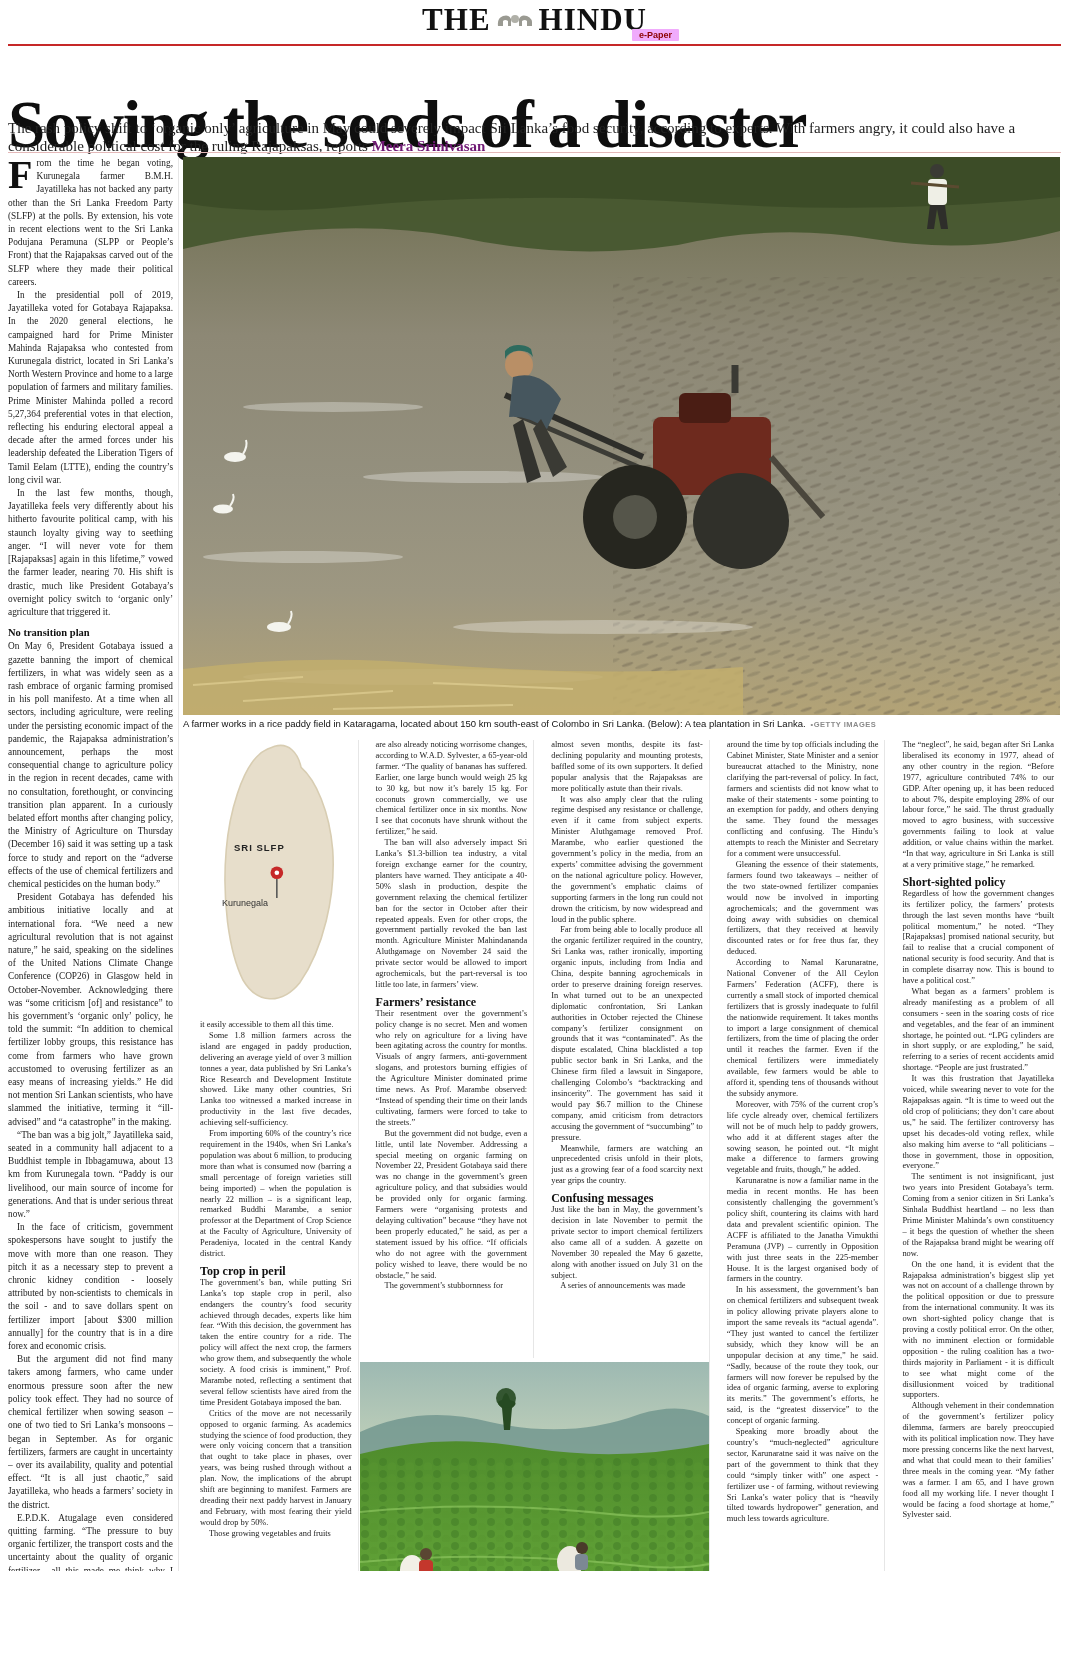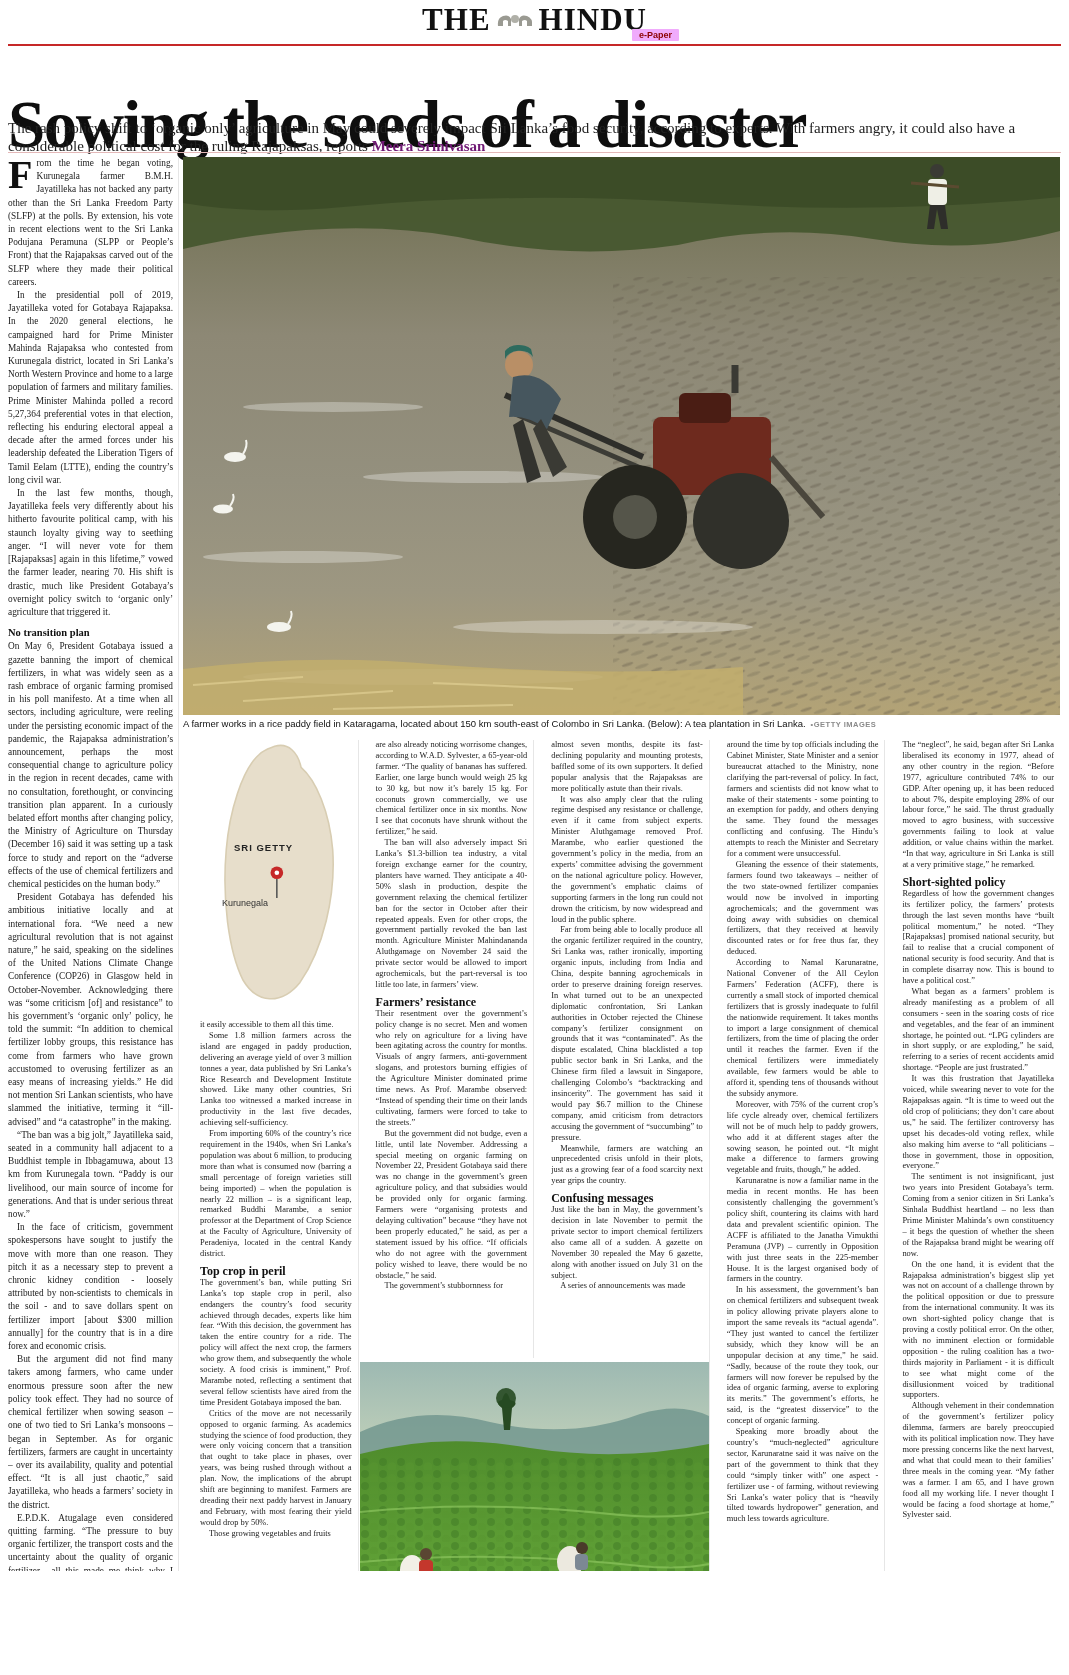--- a/index.html
+++ b/index.html
@@ -162,21 +162,21 @@
     <div class="bcol">
       <div class="mapbox">
         <svg width="160" height="274" viewBox="0 0 120 260">
           <path d="M55,6 C68,2 77,12 80,26 C94,38 107,68 110,104 C113,148 101,198 79,230 C61,252 38,250 25,228 C11,200 5,150 9,104 C12,68 24,28 40,14 C45,9 50,8 55,6 Z" fill="#e7decb" stroke="#d8cdb2" stroke-width="1.5"></path>
           <g>
             <line x1="57" y1="132" x2="57" y2="150" stroke="#555" stroke-width="1.5"></line>
             <circle cx="57" cy="126" r="6" fill="#c62828"></circle>
             <circle cx="57" cy="126" r="2.2" fill="#ffffff"></circle>
           </g>
         </svg>
-        <span class="map-country">SRI GETTY</span>
+        <span class="map-country">SRI SLFP</span>
         <span class="map-city">Kurunegala</span>
       </div>
       <p class="body cont">it easily accessible to them all this time.</p>
       <p class="body">Some 1.8 million farmers across the island are engaged in paddy production, delivering an average yield of over 3 million tonnes a year, data published by Sri Lanka’s Rice Research and Development Institute showed. Like many other countries, Sri Lanka too witnessed a marked increase in productivity in the last five decades, achieving self-sufficiency.</p>
       <p class="body">From importing 60% of the country’s rice requirement in the 1940s, when Sri Lanka’s population was about 6 million, to producing more than what is consumed now (barring a small percentage of foreign varieties still being imported) – when the population is nearly 22 million – is a significant leap, remarked Buddhi Marambe, a senior professor at the Department of Crop Science at the Faculty of Agriculture, University of Peradeniya, located in the central Kandy district.</p>
       <h3 class="xhead">Top crop in peril</h3>
       <p class="body first">The government’s ban, while putting Sri Lanka’s top staple crop in peril, also endangers the country’s food security achieved through decades, experts like him fear. “With this decision, the government has taken the entire country for a ride. The policy will affect the next crop, the farmers who grow them, and subsequently the whole society. A food crisis is imminent,” Prof. Marambe noted, reflecting a sentiment that several fellow scientists have aired from the time President Gotabaya imposed the ban.</p>
       <p class="body">Critics of the move are not necessarily opposed to organic farming. As academics studying the science of food production, they were only voicing concern that a transition that ought to take place in phases, over years, was being rushed through without a plan. Now, the implications of the abrupt shift are beginning to manifest. Farmers are dreading their next paddy harvest in January and February, with most fearing their yield would drop by 50%.</p>
       <p class="body">Those growing vegetables and fruits</p>
     </div>

